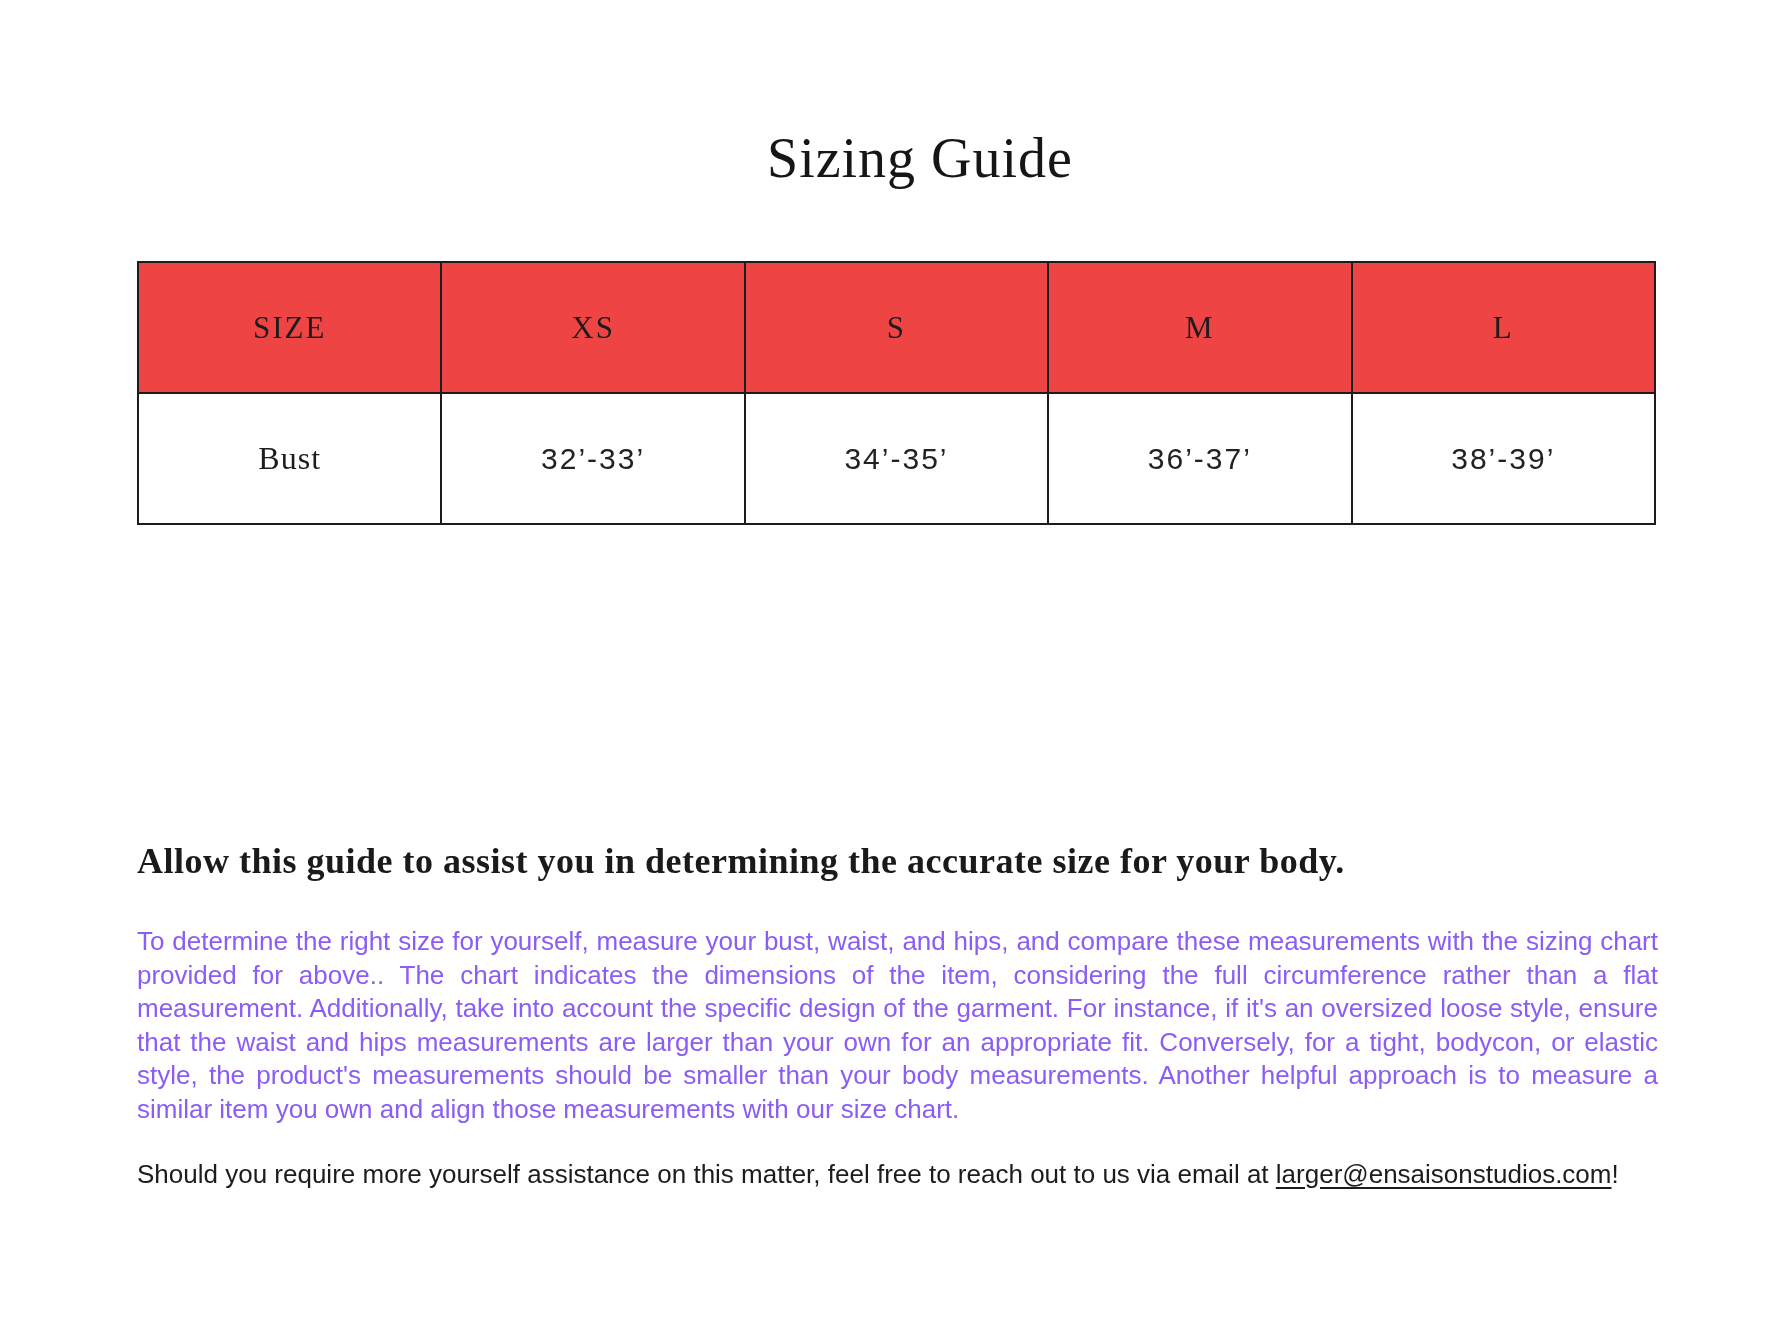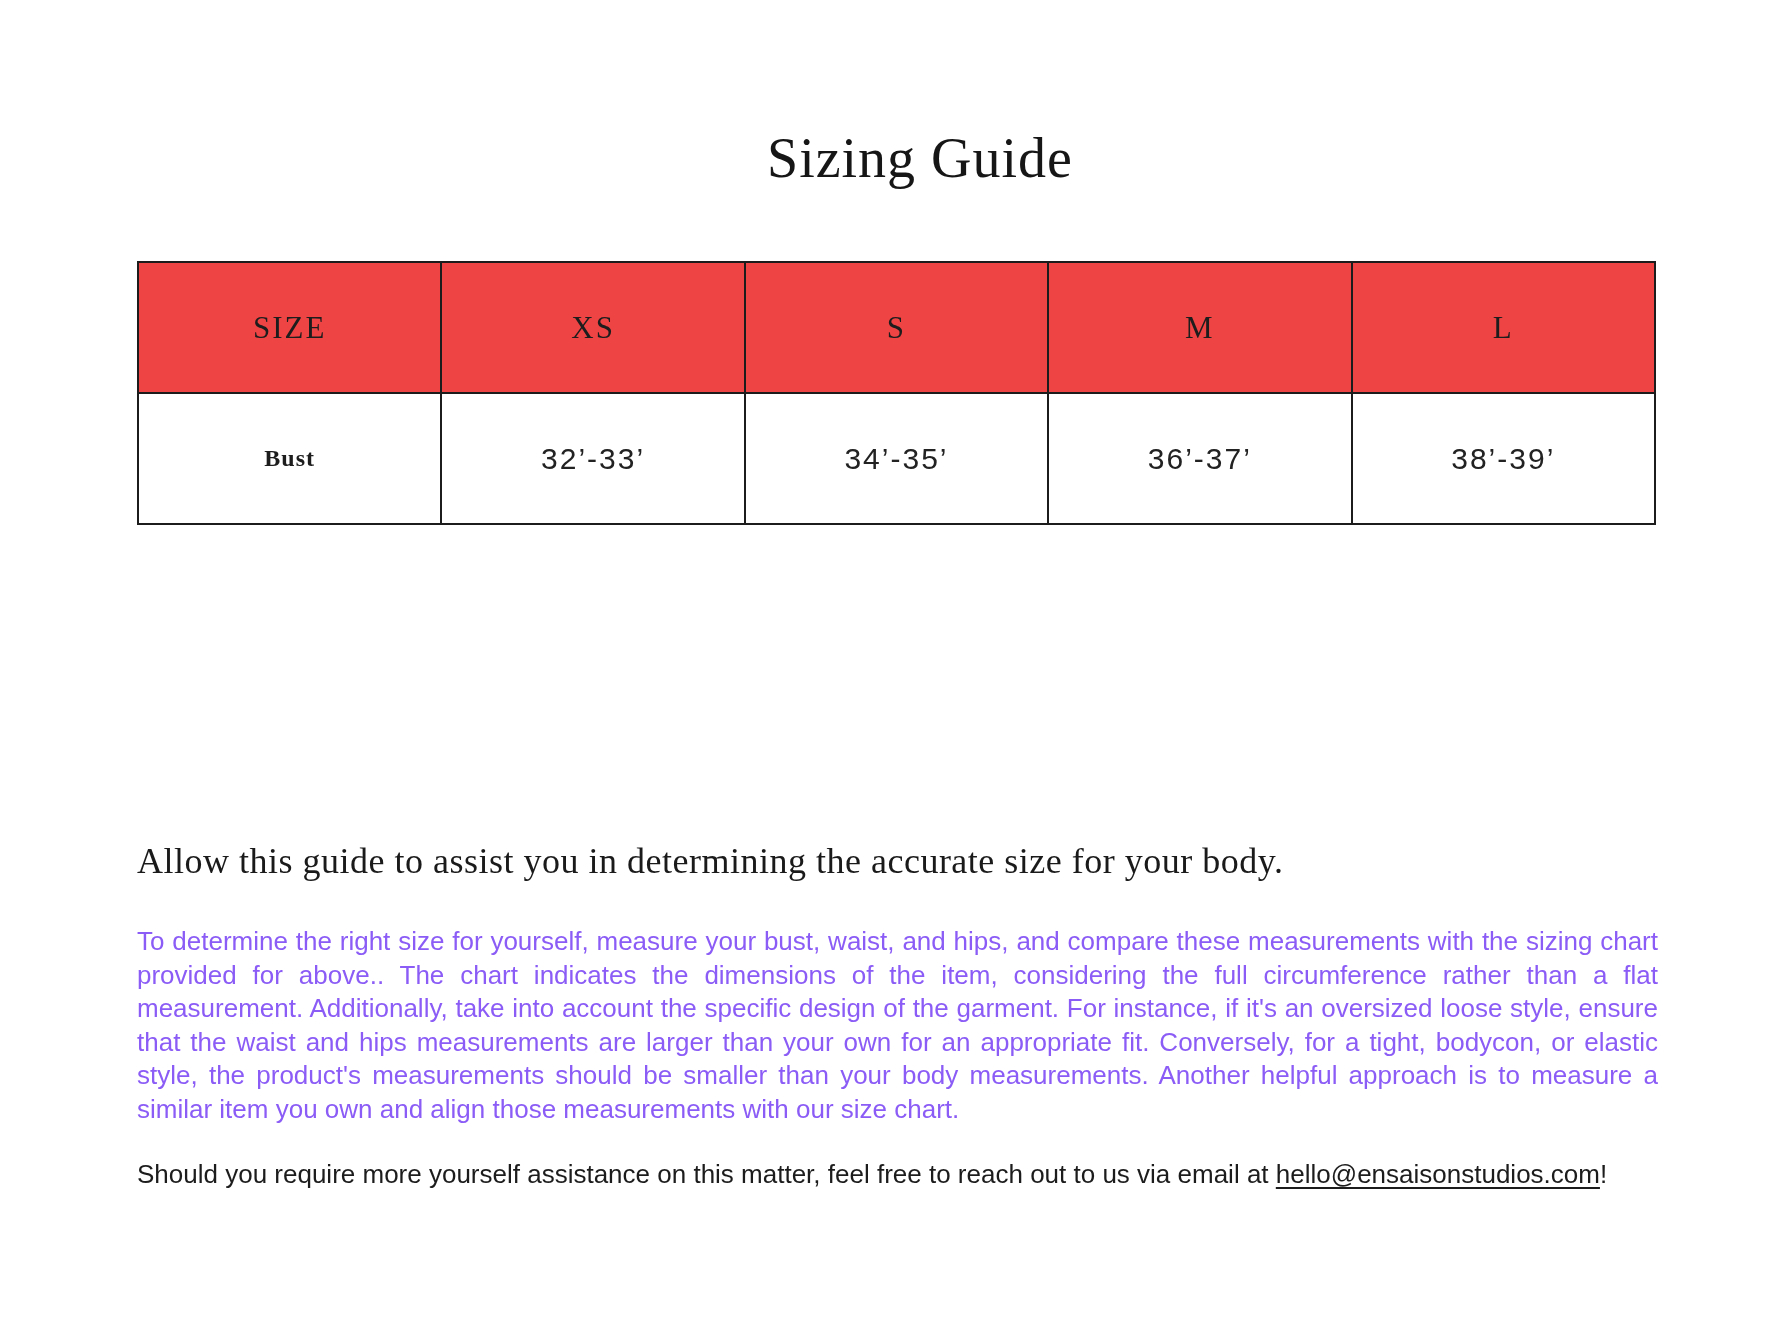--- a/index.html
+++ b/index.html
@@ -29,31 +29,31 @@
     padding:0;
   }
   table.size-table th{
     background:#ef4444;
     font-family:"Liberation Serif", serif;
     font-weight:400;font-size:31px;letter-spacing:2px;
     color:#1d1d1d;
   }
   td.row-label{
     font-family:"Liberation Serif", serif;
-    font-weight:700;font-size:24px;letter-spacing:1px;
+    font-weight:400;font-size:32px;letter-spacing:1px;
     color:#1d1d1d;
   }
   td.measure{
     font-family:"Liberation Sans", sans-serif;
     font-size:30px;letter-spacing:2px;color:#222222;
   }
   .lead-text{
     position:absolute;left:137px;top:840px;width:1521px;
     font-family:"Liberation Serif", serif;
-    font-weight:400;font-size:36px;letter-spacing:0.5px;
+    font-weight:700;font-size:36px;letter-spacing:0.5px;
     color:#1a1a1a;
   }
   .guide-paragraph{
     position:absolute;left:137px;top:925px;width:1521px;
     font-size:26px;line-height:33.5px;
     text-align:justify;text-justify:inter-word;
     color:#8b5cf6;
   }
   .contact-line{
     position:absolute;left:137px;top:1158px;width:1521px;
@@ -87,13 +87,13 @@
       <td class="measure">36’-37’</td>
       <td class="measure">38’-39’</td>
     </tr>
   </tbody>
 </table>
 
 <div class="lead-text">Allow this guide to assist you in determining the accurate size for your body.</div>
 
 <div class="guide-paragraph">To determine the right size for yourself, measure your bust, waist, and hips, and compare these measurements with the sizing chart provided for above.. The chart indicates the dimensions of the item, considering the full circumference rather than a flat measurement. Additionally, take into account the specific design of the garment. For instance, if it's an oversized loose style, ensure that the waist and hips measurements are larger than your own for an appropriate fit. Conversely, for a tight, bodycon, or elastic style, the product's measurements should be smaller than your body measurements. Another helpful approach is to measure a similar item you own and align those measurements with our size chart.</div>
 
-<div class="contact-line"><span>Should you require more yourself assistance on this matter, feel free to reach out to us via email at </span><a class="email-link">hello@ensaisonstudios.com</a><span>!</span></div>
+<div class="contact-line"><span>Should you require more yourself assistance on this matter, feel free to reach out to us via email at </span><a class="email-link">larger@ensaisonstudios.com</a><span>!</span></div>
 
 </body></html>

